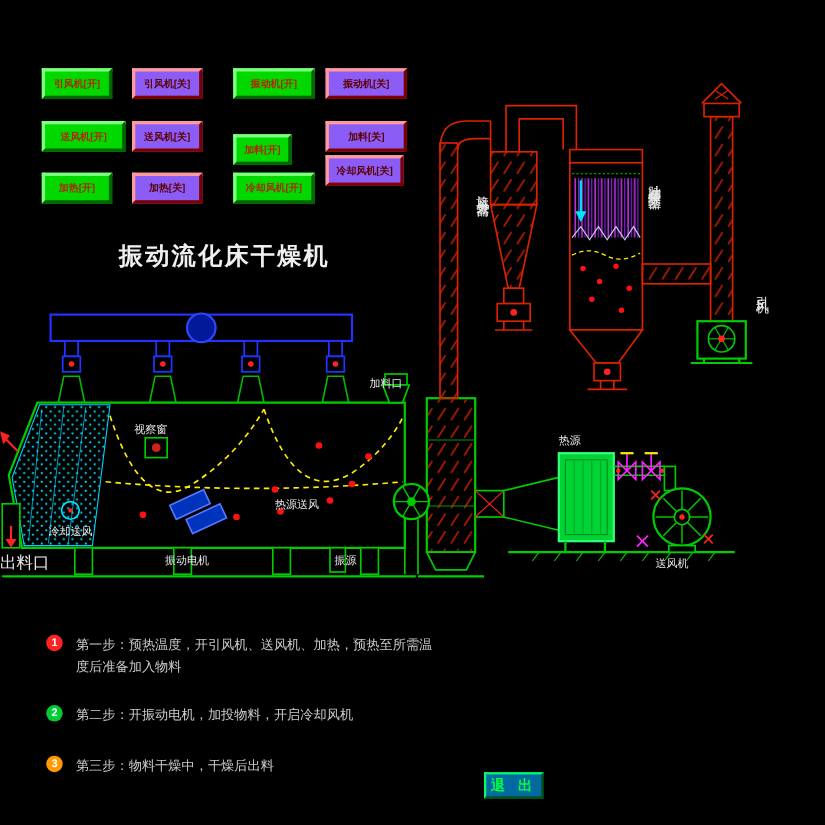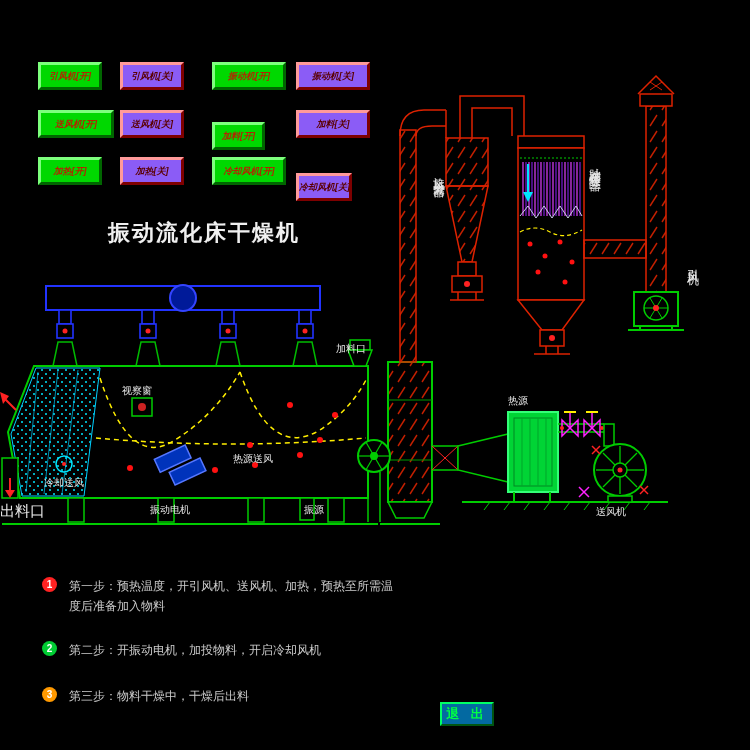--- a/index.html
+++ b/index.html
@@ -2,21 +2,21 @@
 <html><head>
 <meta charset="utf-8">
 <style>
   html,body{margin:0;padding:0;background:#000;}
   #screen{position:relative;width:750px;height:750px;background:#000;overflow:hidden;
           font-family:"Liberation Sans",sans-serif;}
   .watermark{position:absolute;left:583px;top:8px;font-size:30px;color:#8a8a8a;
              letter-spacing:4px;font-weight:400;}
   .hmi-btn{position:absolute;height:28px;font-size:9px;font-weight:bold;text-align:center;
            line-height:22px;white-space:nowrap;overflow:hidden;cursor:pointer;
-           border-width:3px;border-style:solid;box-sizing:border-box;font-style:italic;}
+           border-width:3px;border-style:solid;box-sizing:border-box;}
   .hmi-btn.on{background:#00d800;border-color:#7dff7d #006600 #006600 #7dff7d;color:#b32400;}
   .hmi-btn.off{background:#8b5cf6;border-color:#ff9a9a #7d0000 #7d0000 #ff9a9a;color:#5a0000;}
   .title{position:absolute;left:108px;top:218px;font-size:22px;font-weight:bold;color:#f0f0f0;
          letter-spacing:2px;}
   svg{position:absolute;left:0;top:0;}
   .hlabel{position:absolute;color:#e8e8e8;font-size:10px;white-space:nowrap;}
   .vlabel{position:absolute;color:#e8e8e8;font-size:12px;writing-mode:vertical-rl;
           text-orientation:upright;letter-spacing:2px;}
   .step{position:absolute;left:42px;display:flex;align-items:flex-start;}
   .badge{display:inline-block;width:15px;height:15px;border-radius:50%;color:#fff;
@@ -41,21 +41,21 @@
   <div class="hmi-btn off" style="left:120px;top:62px;width:64px">引风机[关]</div>
   <div class="hmi-btn on" style="left:212px;top:62px;width:74px">振动机[开]</div>
   <div class="hmi-btn off" style="left:296px;top:62px;width:74px">振动机[关]</div>
   <div class="hmi-btn on" style="left:38px;top:110px;width:76px">送风机[开]</div>
   <div class="hmi-btn off" style="left:120px;top:110px;width:64px">送风机[关]</div>
   <div class="hmi-btn on" style="left:212px;top:122px;width:53px">加料[开]</div>
   <div class="hmi-btn off" style="left:296px;top:110px;width:74px">加料[关]</div>
   <div class="hmi-btn on" style="left:38px;top:157px;width:64px">加热[开]</div>
   <div class="hmi-btn off" style="left:120px;top:157px;width:64px">加热[关]</div>
   <div class="hmi-btn on" style="left:212px;top:157px;width:74px">冷却风机[开]</div>
-  <div class="hmi-btn off" style="left:296px;top:173px;width:56px">冷却风机[关]</div>
+  <div class="hmi-btn off" style="left:296px;top:141px;width:71px">冷却风机[关]</div>
 
   <div class="title">振动流化床干燥机</div>
 
   <svg width="750" height="750" viewBox="0 0 750 750">
     <defs>
       <pattern id="redTicks" width="12" height="16" patternUnits="userSpaceOnUse">
         <line x1="2" y1="14" x2="9" y2="3" stroke="#c41f00" stroke-width="1.4"></line>
       </pattern>
       <pattern id="cyanDots" width="8" height="8" patternUnits="userSpaceOnUse">
         <circle cx="2" cy="2" r="1" fill="#00e5ff"></circle>
@@ -303,21 +303,21 @@
       <line x1="600" y1="446" x2="592" y2="454" stroke="#ff2222" stroke-width="1.5"></line>
       <line x1="640" y1="486" x2="648" y2="494" stroke="#ff2222" stroke-width="1.5"></line>
       <line x1="648" y1="486" x2="640" y2="494" stroke="#ff2222" stroke-width="1.5"></line>
       <rect x="608" y="496" width="24" height="6" fill="#000" stroke="#00cc00" stroke-width="1.5"></rect>
     </g>
   </svg>
 
   <div class="hlabel" style="left:122px;top:384px">视察窗</div>
   <div class="hlabel" style="left:336px;top:342px">加料口</div>
   <div class="hlabel" style="left:44px;top:476px">冷却送风</div>
-  <div class="hlabel" style="left:233px;top:452px">热源送风</div>
+  <div class="hlabel" style="left:250px;top:452px">热源送风</div>
   <div class="hlabel" style="left:150px;top:503px">振动电机</div>
   <div class="hlabel" style="left:304px;top:503px">振源</div>
   <div class="hlabel" style="left:0px;top:502px;font-size:15px">出料口</div>
   <div class="hlabel" style="left:508px;top:394px">热源</div>
   <div class="hlabel" style="left:596px;top:505px">送风机</div>
   <div class="vlabel" style="left:430px;top:168px">旋风分离器</div>
   <div class="vlabel" style="left:586px;top:158px">脉冲布袋除尘器</div>
   <div class="vlabel" style="left:684px;top:260px">引风机</div>
 
   <div class="step" style="top:576px">

